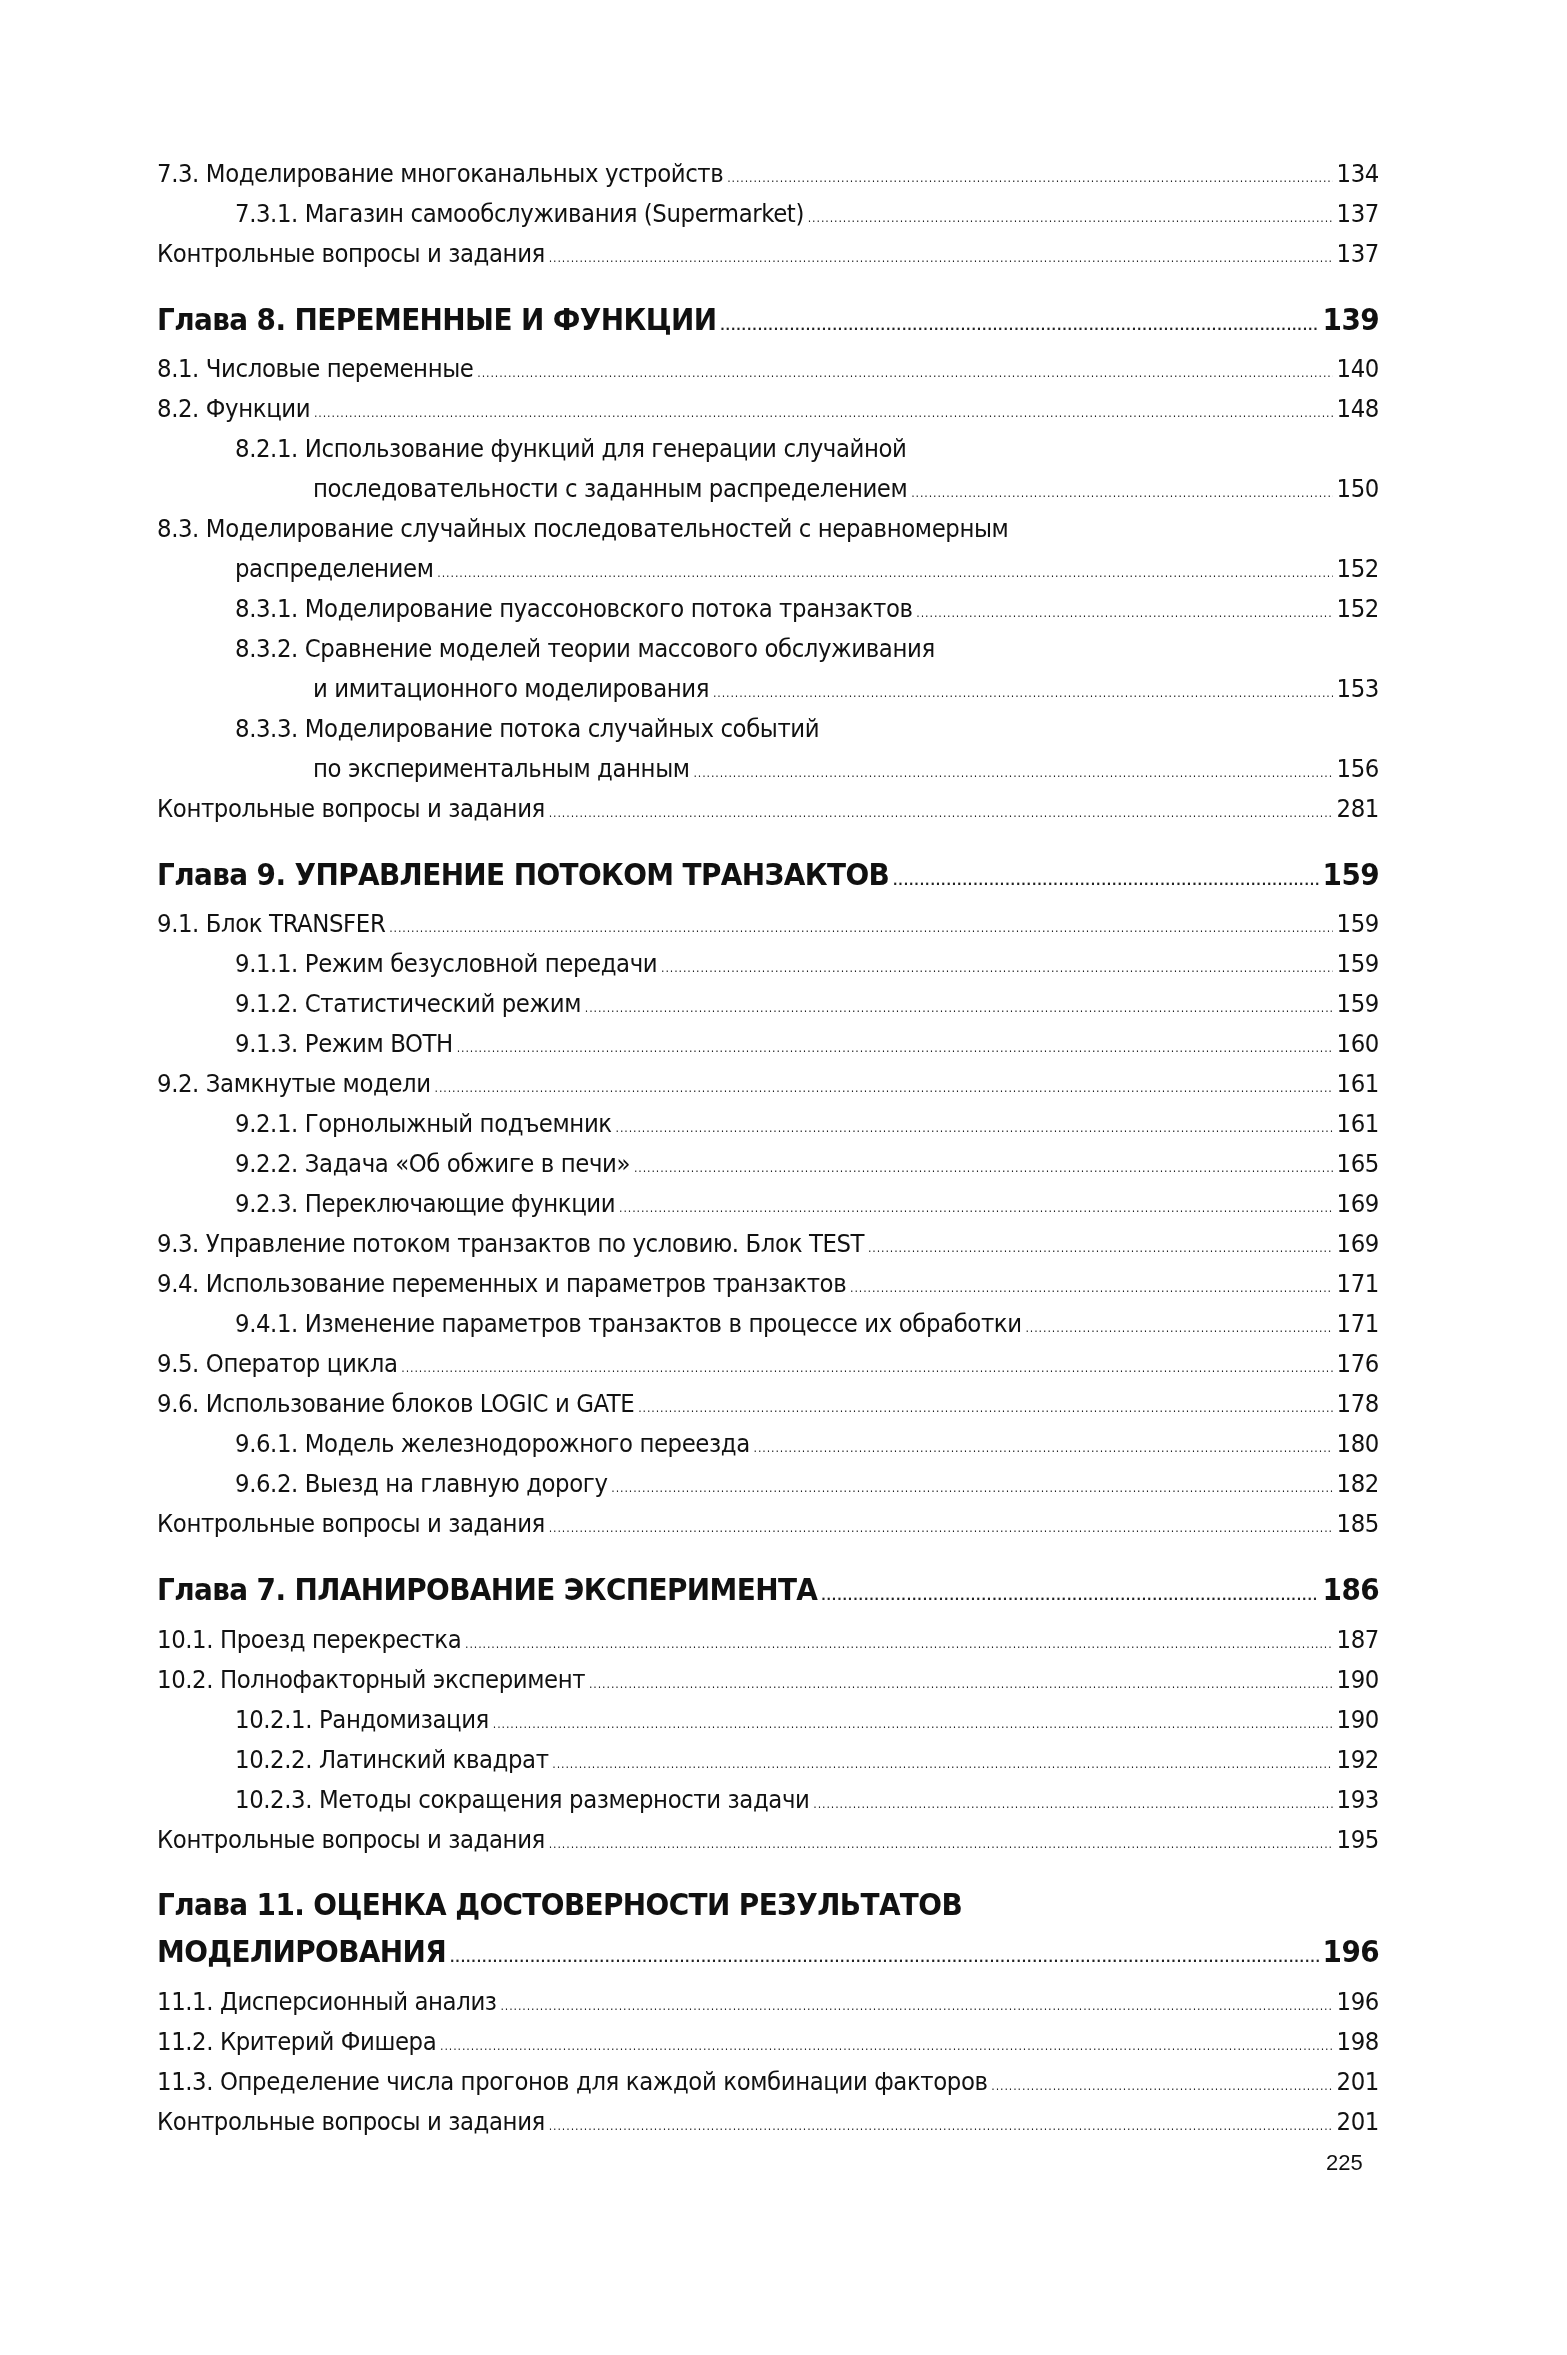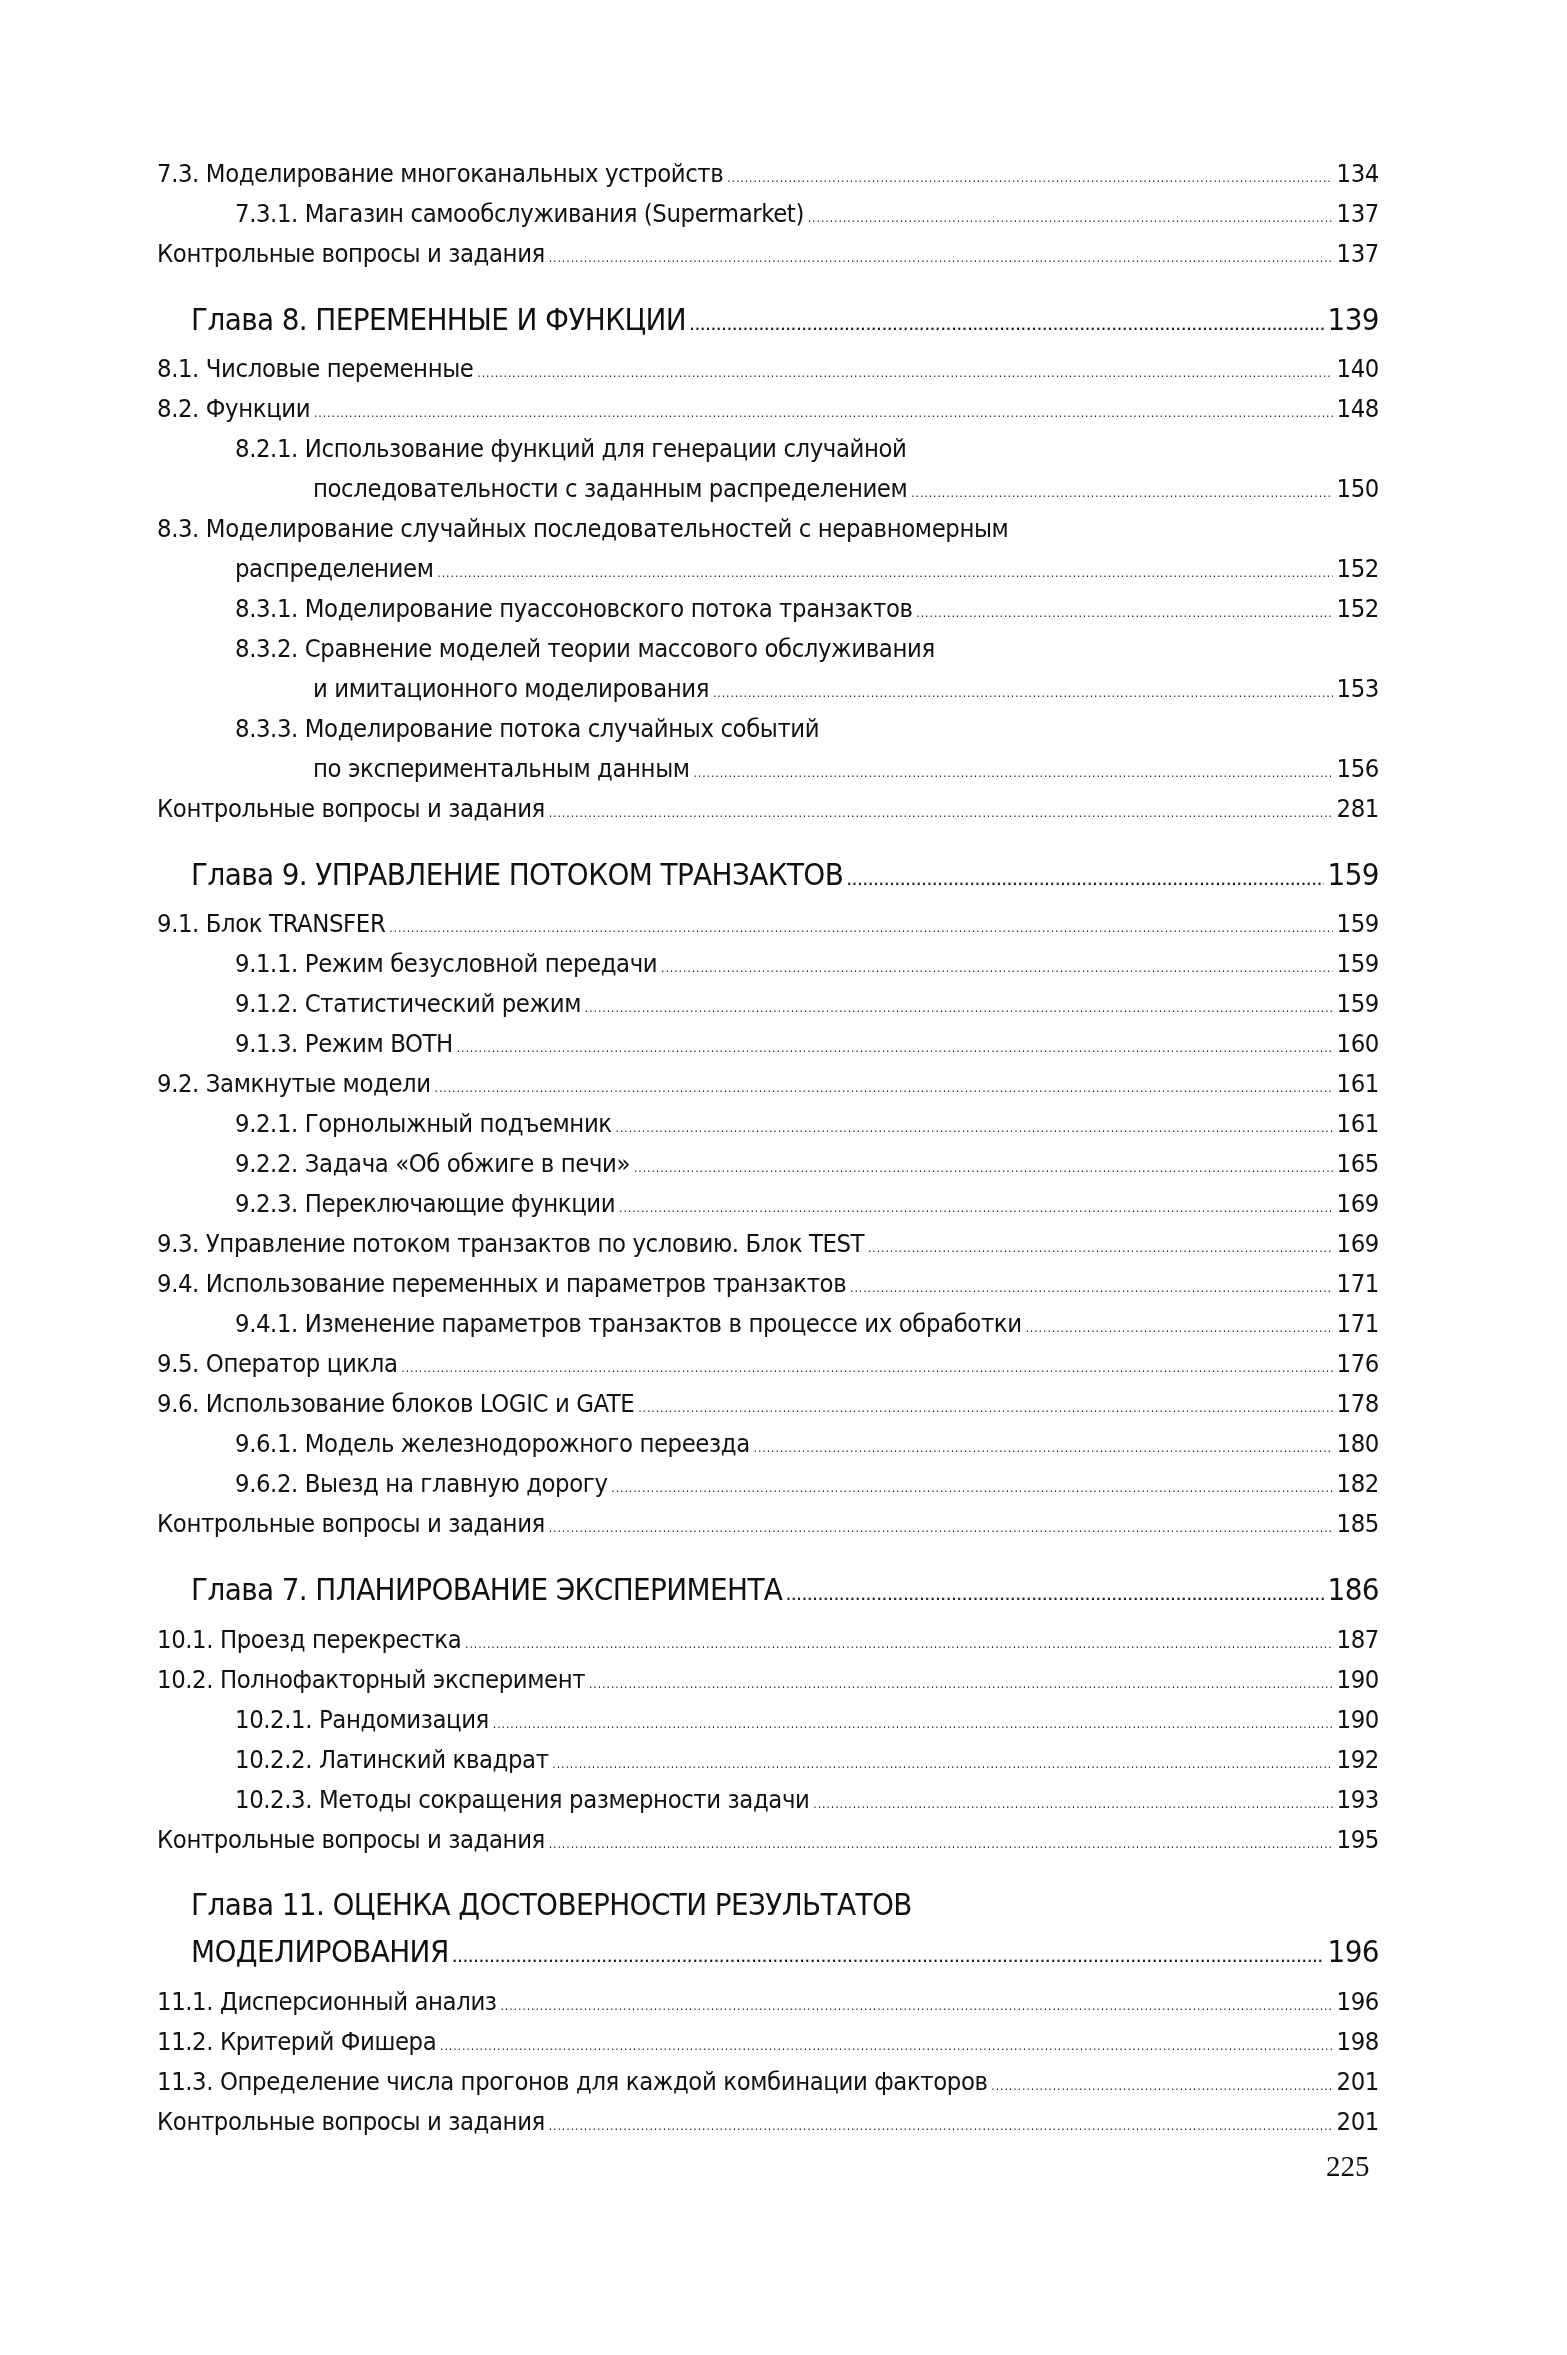--- a/index.html
+++ b/index.html
@@ -8,26 +8,26 @@
   .page { position: absolute; left: 157px; top: 153px; width: 1222px; }
   .row { display: flex; align-items: baseline; height: 40px; font-size: 25.4px; line-height: 40px;
          letter-spacing: -0.4px; transform-origin: left; }
   .row .label { white-space: nowrap; }
   .row .dots { flex: 1; overflow: hidden; white-space: nowrap; margin: 0 3.8px; font-size: 12.2px; letter-spacing: 0.9px; color: #222; }
   .row .dots::before { content: "....................................................................................................................................................................................................................................................................................................................................................................................................................................................................................."; }
   .row .num { white-space: nowrap; }
   .l1 { padding-left: 78px; }
   .l2 { padding-left: 156px; text-align: right; }
   .italic .label { }
-  .chapter { font-size: 31px; font-weight: normal; height: 47px; line-height: 47px; margin-top: 22.6px; margin-bottom: 5.6px; letter-spacing: -0.6px; margin-left: 34px; }
+  .chapter { font-size: 31px; font-weight: bold; height: 47px; line-height: 47px; margin-top: 22.6px; margin-bottom: 5.6px; letter-spacing: -0.6px; }
   .chapter .dots { font-size: 13px; font-weight: bold; }
   .chapter.first-line { margin-bottom: 0; }
   .chapter.cont { margin-top: 0; justify-content: center; }
   .nodots .dots::before { content: ""; }
-  .pageno { position: absolute; left: 1326px; top: 2150px; font-size: 29px; font-family: Liberation Serif, serif; }
+  .pageno { position: absolute; left: 1326px; top: 2150px; font-size: 22px; font-family: Liberation Sans, sans-serif; }
 </style>
 </head>
 <body>
 
 <div class="page" id="toc">
     <div class="row l0">
       <span class="label">7.3. Моделирование многоканальных устройств</span>
       <span class="dots"></span>
       <span class="num">134</span>
     </div>

